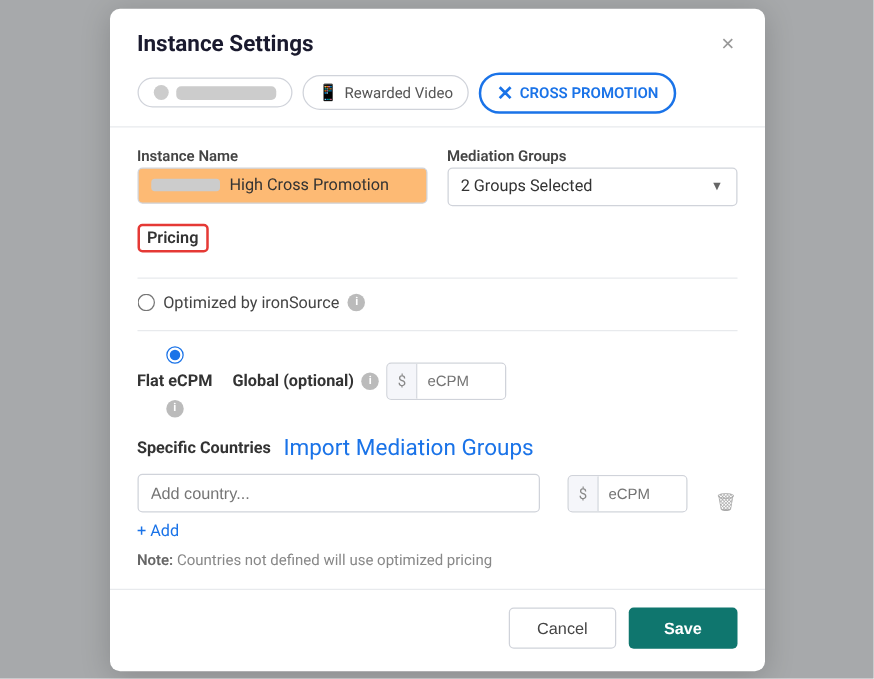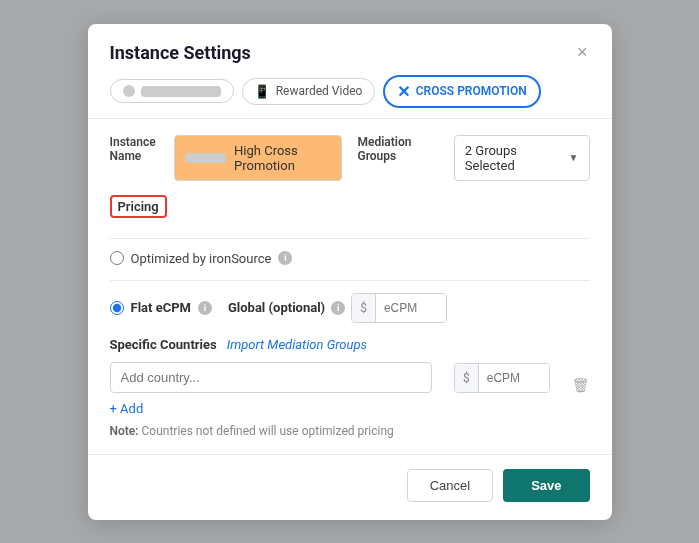--- a/index.html
+++ b/index.html
@@ -105,21 +105,21 @@
     .modal-body {
       padding: 16px 22px 0 22px;
     }
     .form-row {
       display: flex;
       gap: 16px;
       margin-bottom: 14px;
     }
     .form-group {
       display: flex;
-      flex-direction: row;
+      flex-direction: column;
       gap: 2px;
     }
     .form-group.instance-name {
       flex: 1;
     }
     .form-group.mediation-groups {
       flex: 1;
     }
     .form-label {
       font-size: 12px;
@@ -210,20 +210,21 @@
     .flat-ecpm-row {
       display: flex;
       align-items: center;
       gap: 16px;
       margin-bottom: 14px;
     }
     .flat-ecpm-left {
       display: flex;
       align-items: center;
       gap: 7px;
+      flex-direction: column;
     }
     .flat-ecpm-label {
       font-weight: 700;
       font-size: 13px;
       color: #333;
     }
     .global-optional {
       display: flex;
       align-items: center;
       gap: 6px;
@@ -267,24 +268,23 @@
       gap: 10px;
       margin-bottom: 10px;
     }
     .specific-countries-label {
       font-weight: 700;
       font-size: 13px;
       color: #333;
     }
     .import-link {
       color: #1a73e8;
-      font-size: 13px;
+      font-size: 18px;
       cursor: pointer;
       text-decoration: none;
-      font-style: italic;
     }
     .country-input-row {
       display: flex;
       align-items: flex-end;
       gap: 22px;
       margin-bottom: 8px;
     }
     .country-input {
       flex: 1;
       border: 1px solid #d0d3da;

